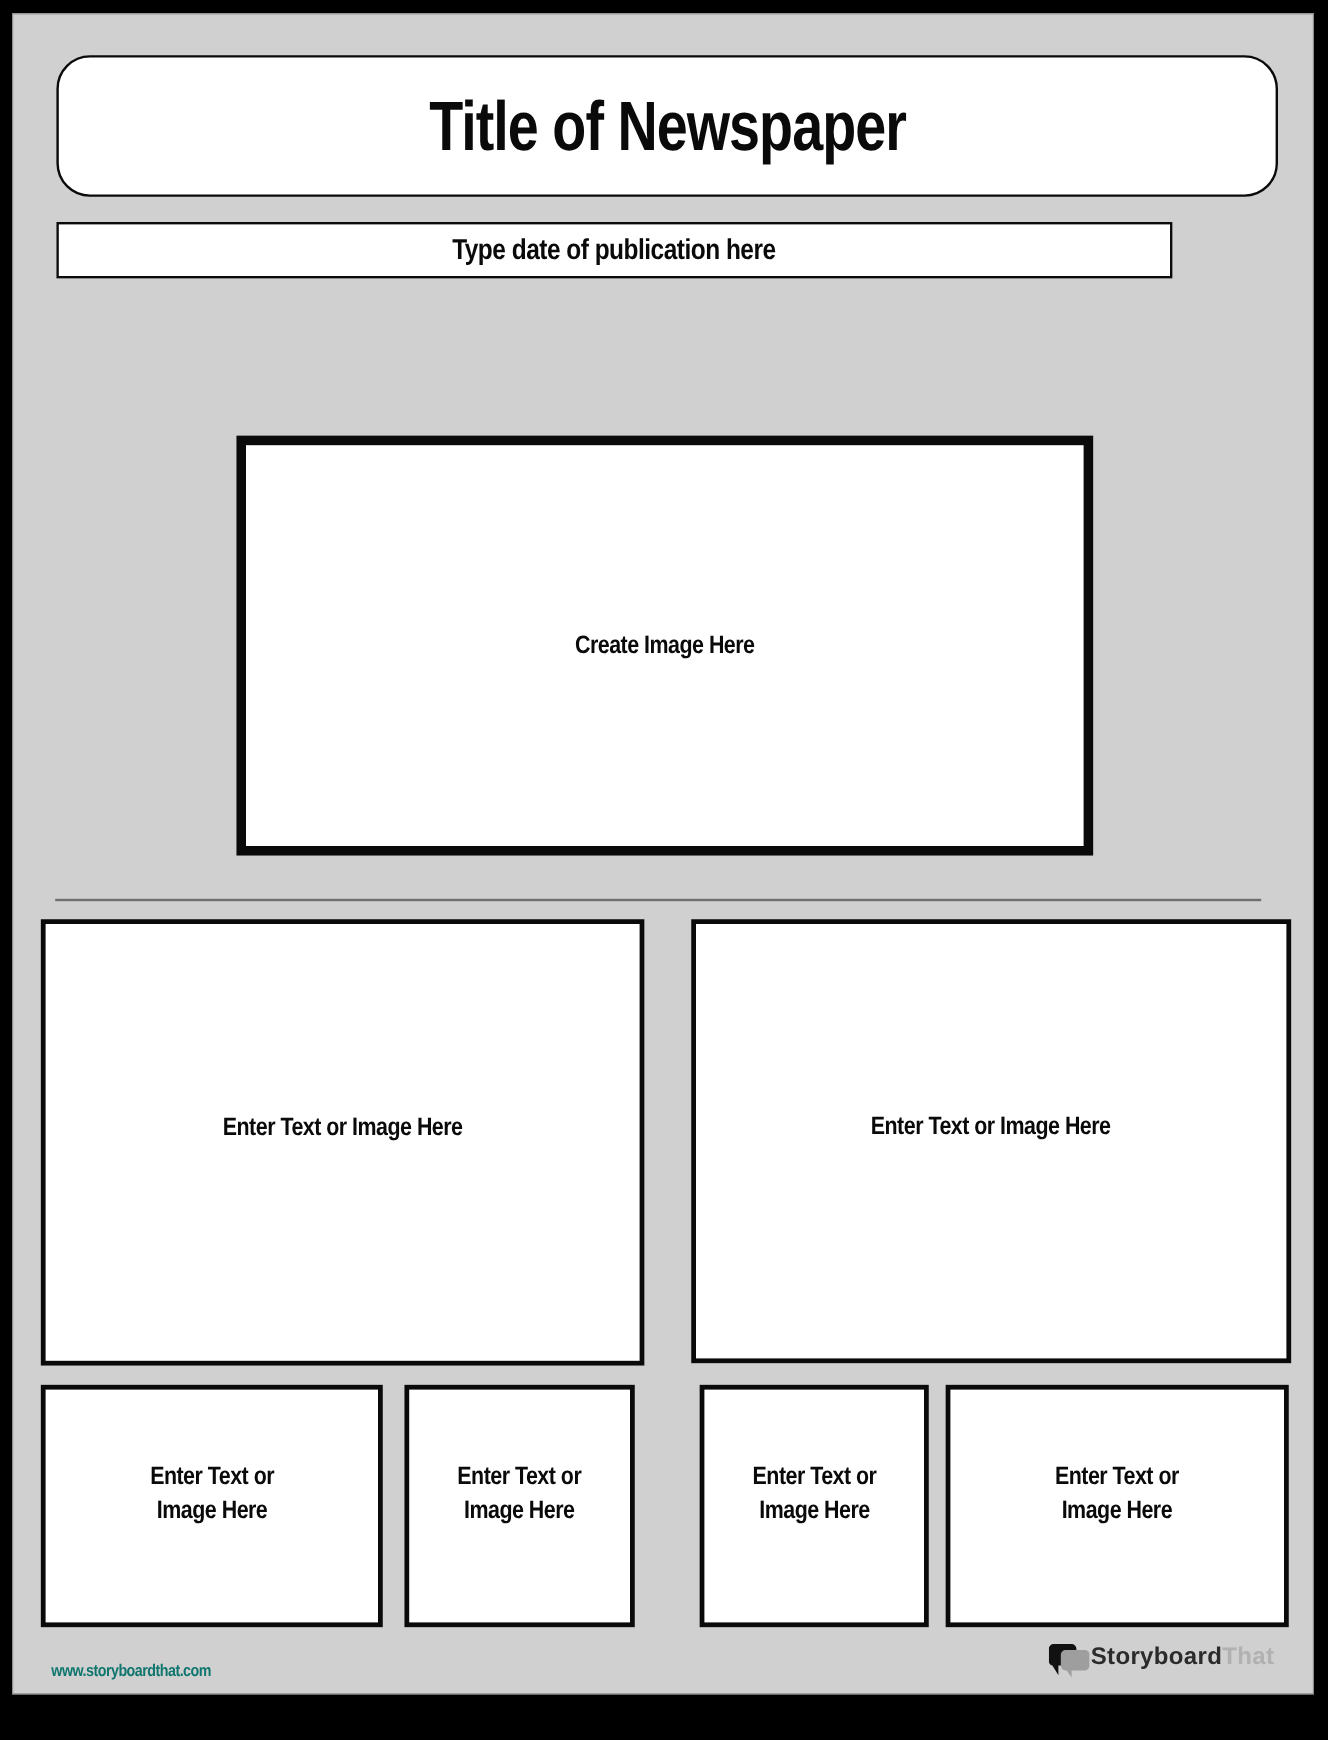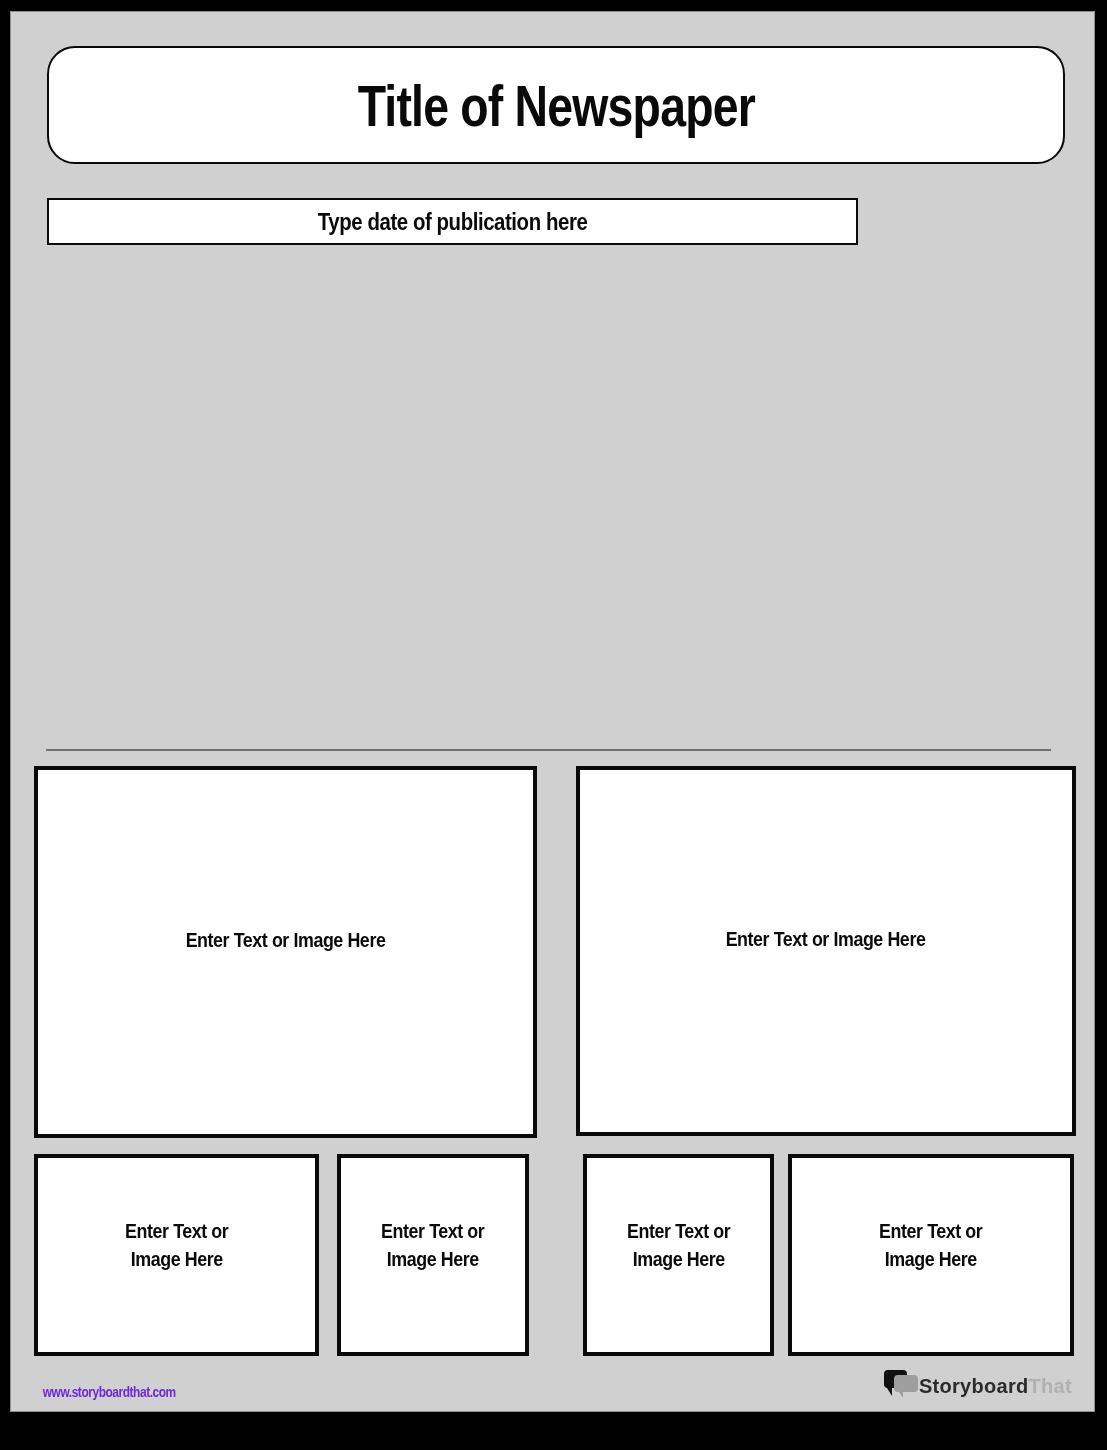--- a/index.html
+++ b/index.html
@@ -30,21 +30,21 @@
   }
   .condensed {
     display:inline-block;
     transform:scaleX(0.85);
     transform-origin:center;
     font-weight:bold;
     letter-spacing:-0.5px;
   }
   .title-box   { left:36px; top:34px;  width:1018px; height:118px;border-radius:28px; }
   .title-text  { font-size:58px; transform:scaleX(0.80); letter-spacing:-1px; }
-  .date-bar    { left:36px; top:186px; width:811px; height:47px; }
+  .date-bar    { left:36px; top:173px; width:930px; height:47px; }
   .date-text   { font-size:24px; }
   .headline-bar{ left:36px; top:230px; width:1018px; height:80px; }
   .headline-text{
     font-family:"DejaVu Sans", sans-serif;
     font-style:italic;
     font-size:34px;
     letter-spacing:2px;
     color:#111;
   }
   .image-box   { left:186px; top:351px; width:714px; height:350px; border-width:8px; }
@@ -58,27 +58,27 @@
   .article-right { left:565px; top:754px; width:500px; height:370px; border-width:4px; padding-bottom:24px; }
   .small-box     { top:1142px; height:202px; border-width:4px; padding-bottom:20px; }
   .small-1 { left:23px;  width:285px; }
   .small-2 { left:326px; width:192px; }
   .small-3 { left:572px; width:191px; }
   .small-4 { left:777px; width:286px; }
   .footer-site {
     position:absolute;
     left:20px; top:1372px;
     font-size:14px;
-    color:#6d28d9;
+    color:#0f766e;
   }
   .footer-logo {
     position:absolute;
-    right:22px; top:1358px;
+    right:32px; top:1358px;
     display:flex;
-    align-items:flex-end;
+    align-items:flex-start;
     gap:1px;
   }
   .logo-text {
     font-size:20px;
     font-weight:bold;
     letter-spacing:0.3px;
   }
   .logo-primary   { color:#2b2b2b; }
   .logo-secondary { color:#b1b1b1; }
   .logo-icon svg { display:block; }
@@ -90,20 +90,23 @@
 
   <div class="box title-box">
     <span class="condensed title-text">Title of Newspaper</span>
   </div>
 
   <div class="box date-bar">
     <span class="condensed date-text">Type date of publication here</span>
   </div>
 
 
+  <div class="box image-box">
+    <span class="condensed placeholder-text">Create Image Here</span>
+  </div>
 
   <div class="divider"></div>
 
   <div class="box article-left">
     <span class="condensed placeholder-text">Enter Text or Image Here</span>
   </div>
 
   <div class="box article-right">
     <span class="condensed placeholder-text">Enter Text or Image Here</span>
   </div>

